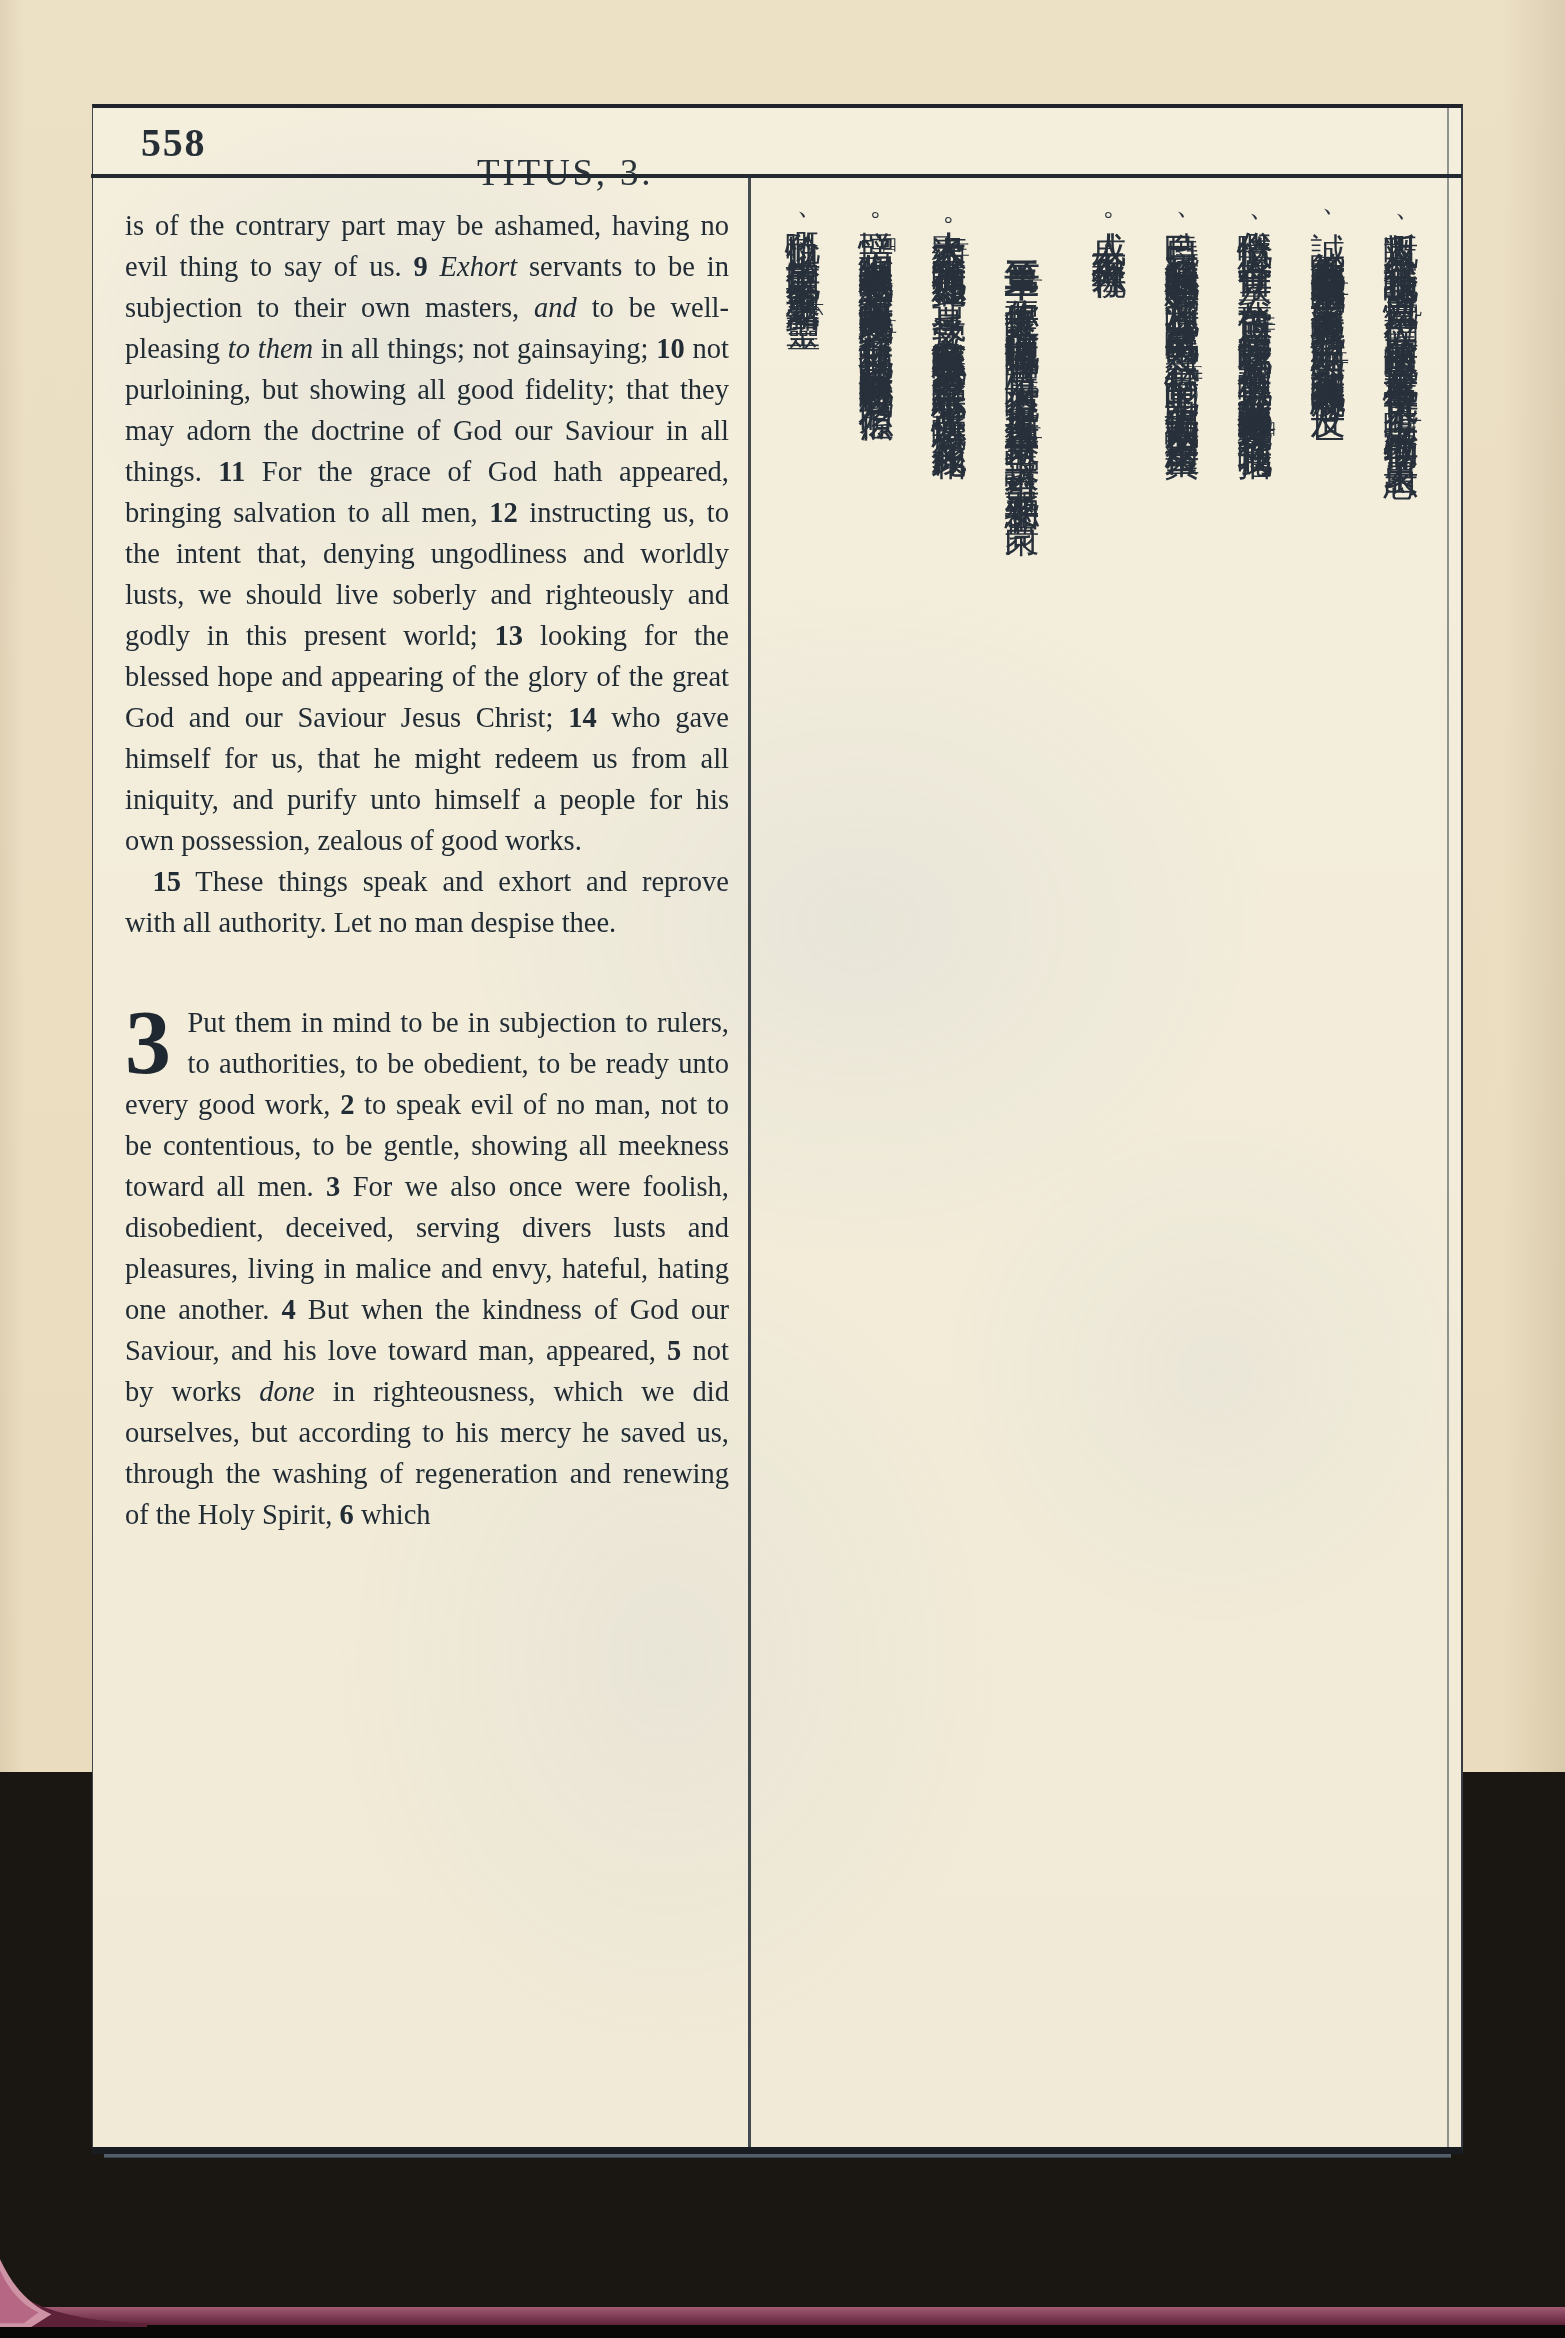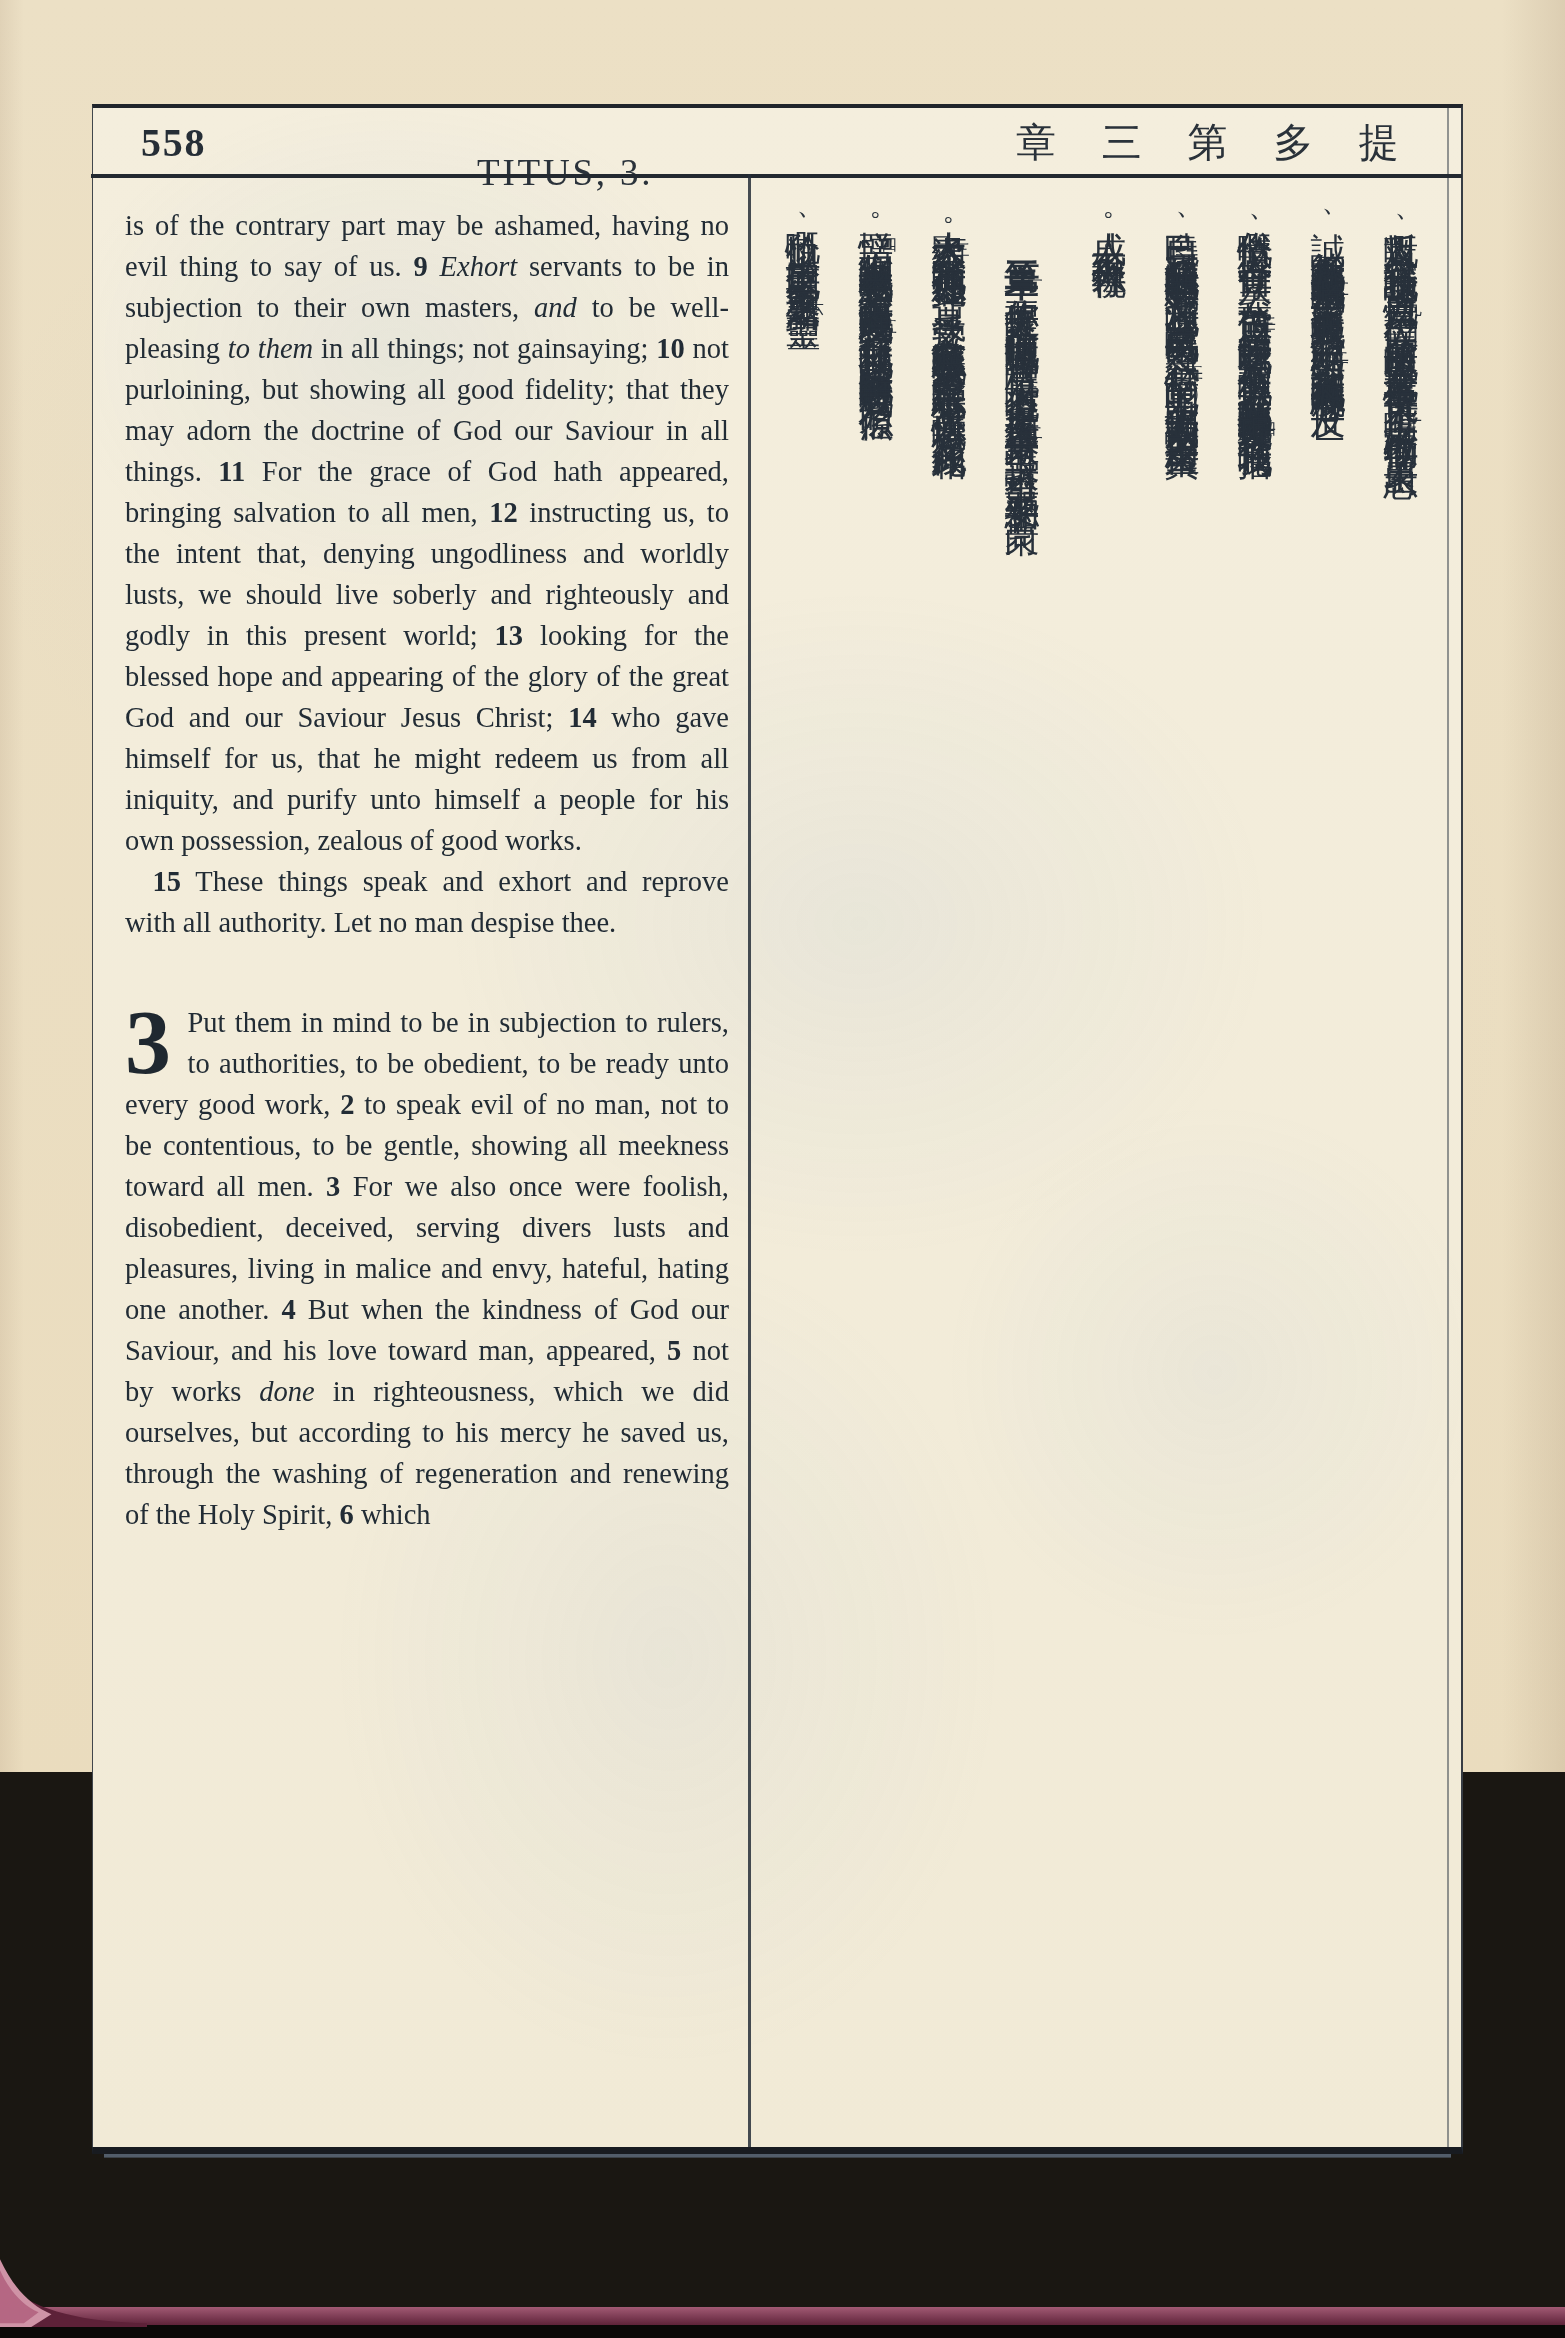--- a/index.html
+++ b/index.html
@@ -117,21 +117,20 @@
 </head>
 <body>
 
 <div class="scan">
 
   <div class="frame">
     <div class="inner-right-rule"></div>
 
     <span class="page-number">558</span>
     <span class="title-en">TITUS, 3.</span>
-    <span class="title-zh">章 三 第 多 提</span>
     <div class="header-rule"></div>
 
     <div class="divider"></div>
 
     <div class="col-en">
       <p><span>is of the contrary part may be ashamed, having no evil thing to say of us. </span><span class="seg-b">9 </span><span class="seg-i">Exhort</span><span> servants to be in subjection to their own masters, </span><span class="seg-i">and</span><span> to be well-pleasing </span><span class="seg-i">to them</span><span> in all things; not gainsaying; </span><span class="seg-b">10</span><span> not purloining, but showing all good fidelity; that they may adorn the doctrine of God our Saviour in all things. </span><span class="seg-b">11</span><span> For the grace of God hath appeared, bringing salvation to all men, </span><span class="seg-b">12</span><span> instructing us, to the intent that, denying ungodliness and worldly lusts, we should live soberly and righteously and godly in this present world; </span><span class="seg-b">13</span><span> looking for the blessed hope and appearing of the glory of the great God and our Saviour Jesus Christ; </span><span class="seg-b">14</span><span> who gave himself for us, that he might redeem us from all iniquity, and purify unto himself a people for his own possession, zealous of good works.</span></p>
       <p class="indent"><span class="seg-b">15</span><span> These things speak and exhort and reprove with all authority. Let no man despise thee.</span></p>
       <p class="chap3-p"><span class="dropcap">3</span><span>Put them in mind to be in subjection to rulers, to authorities, to be obedient, to be ready unto every good work, </span><span class="seg-b">2</span><span> to speak evil of no man, not to be contentious, to be gentle, showing all meekness toward all men. </span><span class="seg-b">3</span><span> For we also once were foolish, disobedient, deceived, serving divers lusts and pleasures, living in malice and envy, hateful, hating one another. </span><span class="seg-b">4</span><span> But when the kindness of God our Saviour, and his love toward man, appeared, </span><span class="seg-b">5</span><span> not by works </span><span class="seg-i">done</span><span> in righteousness, which we did ourselves, but according to his mercy he saved us, through the washing of regeneration and renewing of the Holy Spirit, </span><span class="seg-b">6</span><span> which</span></p>
     </div>
 

